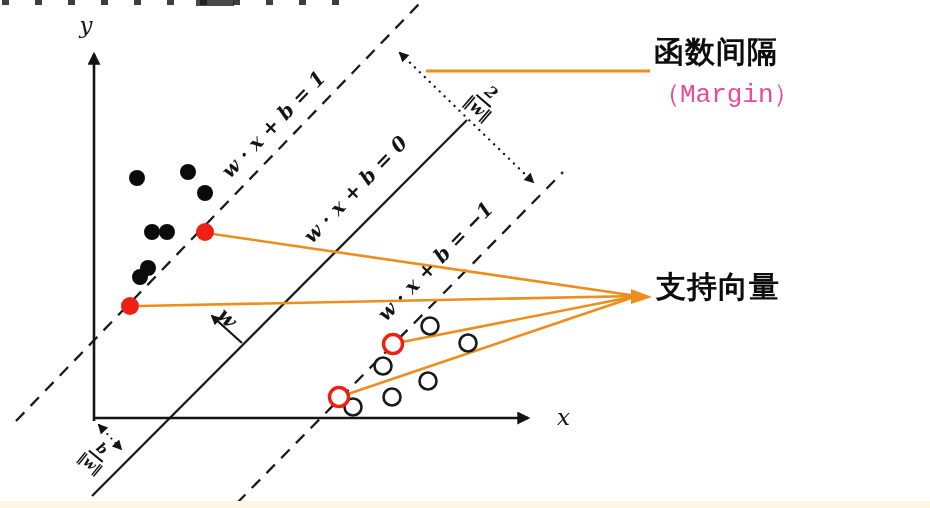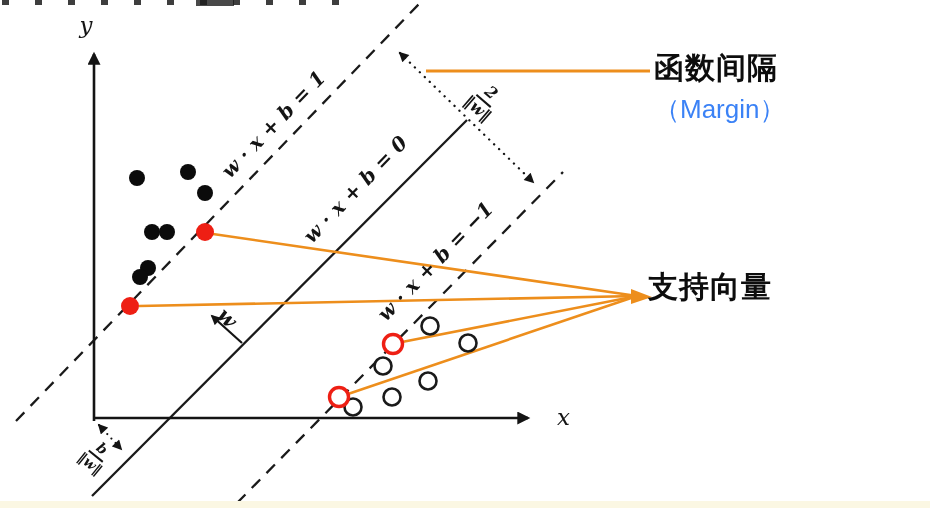--- a/index.html
+++ b/index.html
@@ -19,24 +19,24 @@
   .wlbl{font-family:"DejaVu Serif","Liberation Serif",serif;font-style:italic;font-weight:bold;font-size:21px;fill:#141414;}
   .frac{position:absolute;display:flex;flex-direction:column;align-items:center;
         font-family:"DejaVu Serif","Liberation Serif",serif;font-style:italic;font-weight:bold;
         color:#141414;line-height:1.05;}
   .frac .num{border-bottom:2px solid #141414;padding:0 4px 1px 4px;}
   .frac .den{padding-top:1px;}
   #margin-frac{left:484px;top:101px;font-size:16px;transform:translate(-50%,-50%) rotate(41deg);}
   #offset-frac{left:96px;top:456px;font-size:14px;transform:translate(-50%,-50%) rotate(39deg);}
   .callout{position:absolute;}
   .callout .title{font-weight:bold;font-size:30px;letter-spacing:1px;color:#0d0d0d;}
-  .callout .sub{font-size:26px;color:#3b82f6;margin-top:3px;}
-  #margin-callout{left:654px;top:48px;}
+  .callout .sub{font-size:26px;color:#ec4899;margin-top:3px;font-family:Liberation Mono, monospace;}
+  #margin-callout{left:654px;top:32px;}
   #sv-callout{left:620px;top:267px;}
-  #sv-callout .title{margin-left:28px;}
+  #sv-callout .title{margin-left:36px;}
 </style>
 </head>
 <body>
 
 <div id="stage">
 
   <div class="crop-row"></div>
   <div class="crop-row2"></div>
 
   <svg id="plot" width="930" height="508" viewBox="0 0 930 508">

